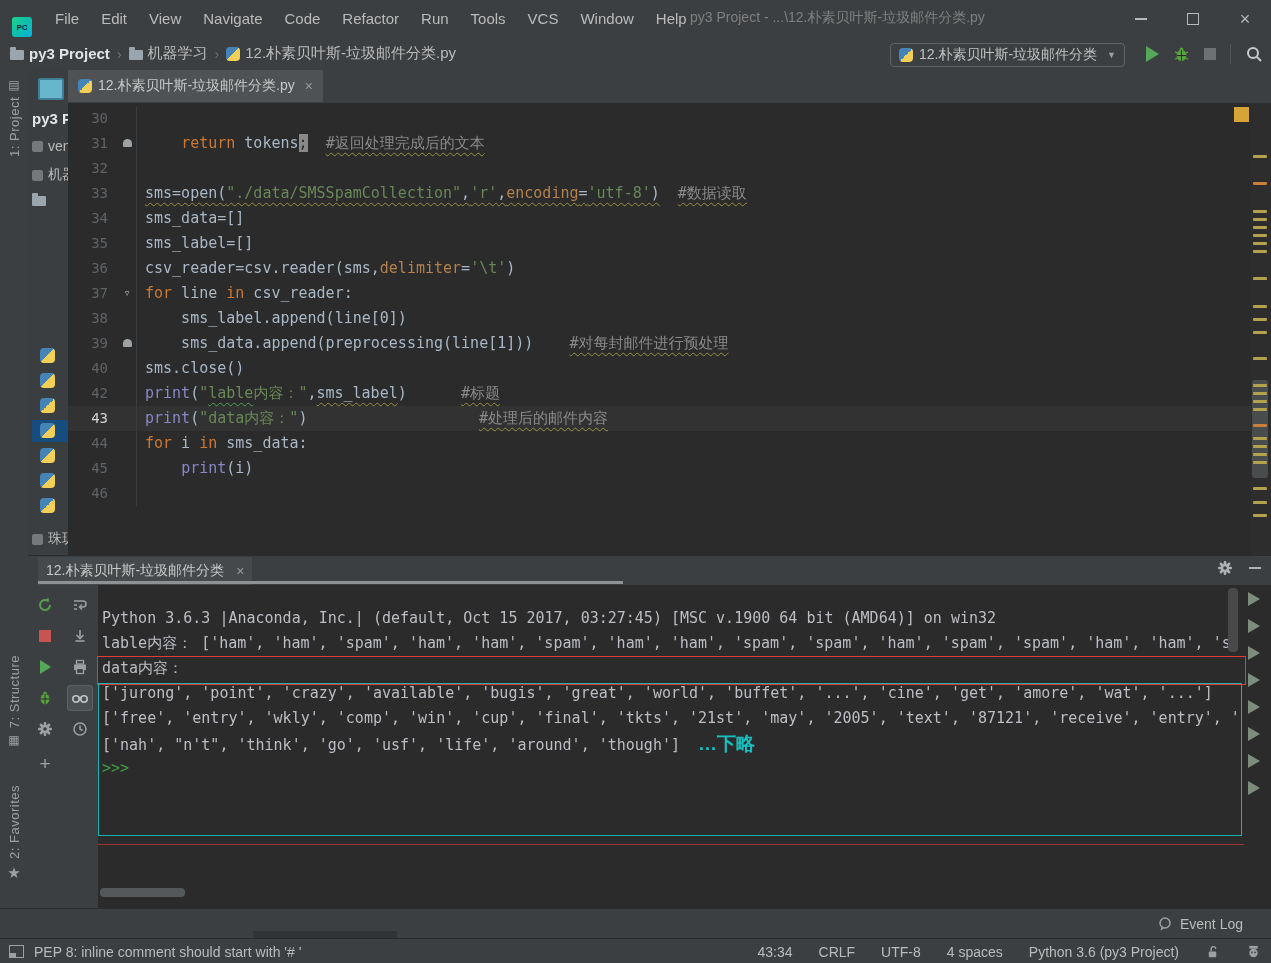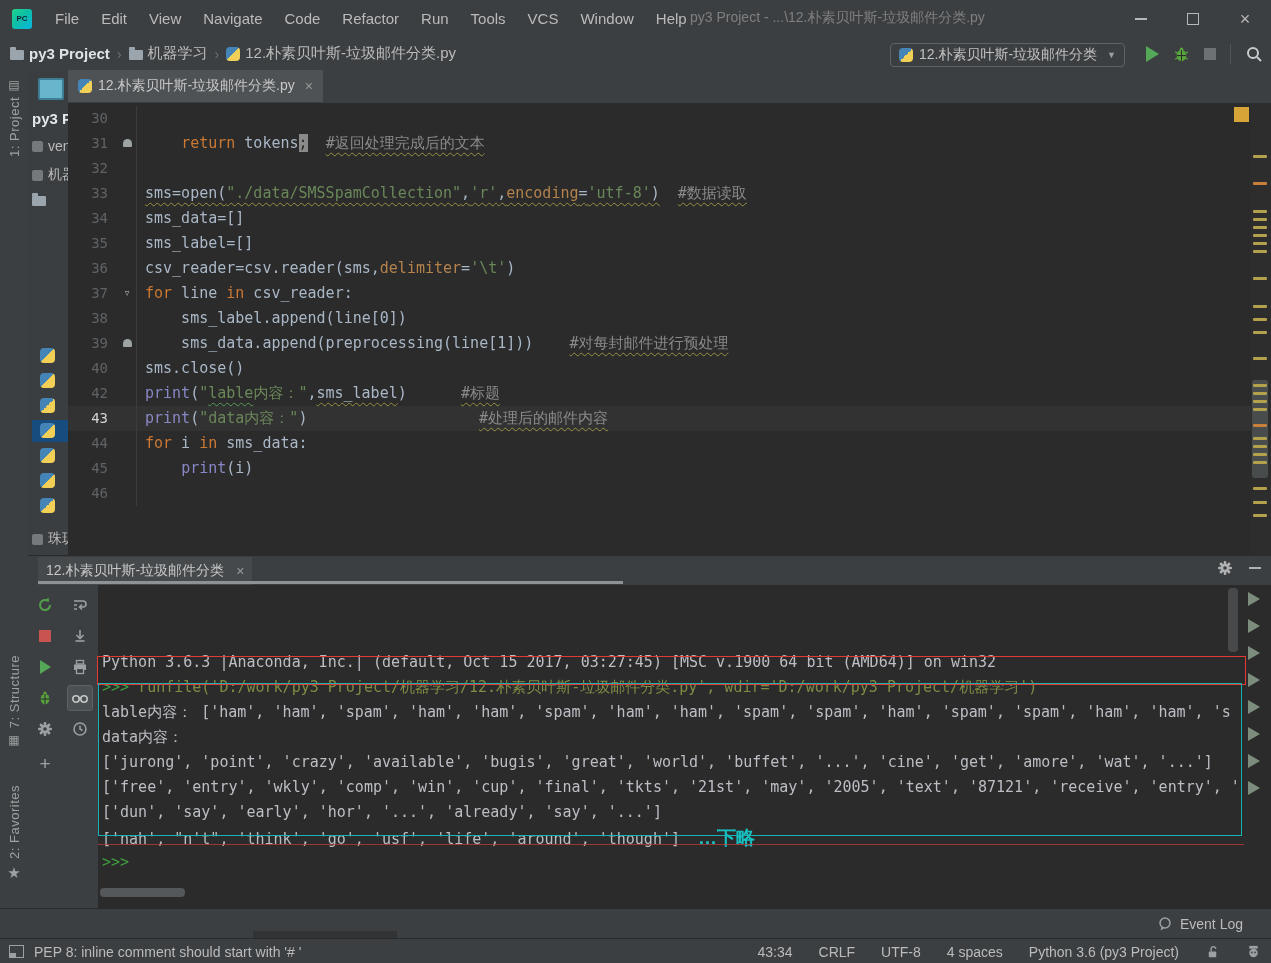--- a/index.html
+++ b/index.html
@@ -2,21 +2,21 @@
 <html><head>
 <meta charset="utf-8">
 <style>
   html,body{margin:0;padding:0;background:#1e1e1e;}
   .app{position:relative;width:1271px;height:963px;background:#2b2b2b;overflow:hidden;
        font-family:"Liberation Sans",sans-serif;color:#bbbbbb;font-size:14px;}
   .abs{position:absolute;}
 
   
   .titlebar{left:0;top:0;width:1271px;height:37px;background:#3c3f41;border-bottom:3px solid #f97316;
-            display:flex;align-items:center;}
+            display:flex;align-items:flex-end;}
   .pc-logo{width:20px;height:20px;margin:0 12px 0 12px;border-radius:3px;
            background:linear-gradient(135deg,#1fd48a 0%,#0ebfa6 45%,#08b6e0 100%);
            display:flex;align-items:center;justify-content:center;
            color:#123;font-size:8px;font-weight:bold;}
   .menu-item{padding:0 11px;color:#bbbbbb;font-size:15px;line-height:36px;cursor:default;}
   .win-title{position:absolute;left:690px;top:9px;color:#7f7f7f;font-size:14px;}
   .winbtns{position:absolute;right:0;top:0;height:37px;display:flex;}
   .winbtn{width:52px;height:37px;display:flex;align-items:center;justify-content:center;color:#b6b8ba;}
   .ic-min{display:inline-block;width:12px;height:2px;background:#b6b8ba;}
   .ic-max{display:inline-block;width:10px;height:10px;border:1.5px solid #b6b8ba;}
@@ -402,28 +402,26 @@
     </span>
     <span class="tbtn" style="left:6px;top:132px;">
       <svg width="16" height="16" viewBox="0 0 16 16">
           <circle cx="8" cy="8" r="6" fill="none" stroke="#9da0a2" stroke-width="1.5"></circle>
           <path d="M8 4.5V8l2.5 1.5" fill="none" stroke="#9da0a2" stroke-width="1.5"></path>
         </svg>
     </span>
   </div>
 
   <div class="abs cbody">
-    <div id="console-lines" style="padding-top:21px;margin-top:44px;">
+    <div id="console-lines" style="padding-top:21px;">
         <div class="con-row"><span class="out">Python 3.6.3 |Anaconda, Inc.| (default, Oct 15 2017, 03:27:45) [MSC v.1900 64 bit (AMD64)] on win32</span></div>
-        <div class="con-row"><span class="prompt">&gt;&gt;&gt; </span><span class="inp">runfile('D:/work/py3 Project/机器学习/12.朴素贝叶斯-垃圾邮件分类.py', wdir='D:/work/py3 Project/机器学习')</span></div>
         <div class="con-row"><span class="out">lable内容： ['ham', 'ham', 'spam', 'ham', 'ham', 'spam', 'ham', 'ham', 'spam', 'spam', 'ham', 'spam', 'spam', 'ham', 'ham', 's</span></div>
         <div class="con-row"><span class="out">data内容：</span></div>
         <div class="con-row"><span class="out">['jurong', 'point', 'crazy', 'available', 'bugis', 'great', 'world', 'buffet', '...', 'cine', 'get', 'amore', 'wat', '...']</span></div>
         <div class="con-row"><span class="out">['free', 'entry', 'wkly', 'comp', 'win', 'cup', 'final', 'tkts', '21st', 'may', '2005', 'text', '87121', 'receive', 'entry', '</span></div>
-        <div class="con-row"><span class="out">['dun', 'say', 'early', 'hor', '...', 'already', 'say', '...']</span></div>
         <div class="con-row"><span class="out">['nah', "n't", 'think', 'go', 'usf', 'life', 'around', 'though']  </span><span class="annot">…下略</span></div>
         <div class="con-row"><span class="prompt">&gt;&gt;&gt; </span></div>
       </div>
   </div>
   <div class="abs redbox"></div>
   <div class="abs tealbox"></div>
   <div class="abs redline"></div>
   <div class="abs cvthumb"></div>
   <div class="abs chthumb"></div>
   <div id="console-arrows">

